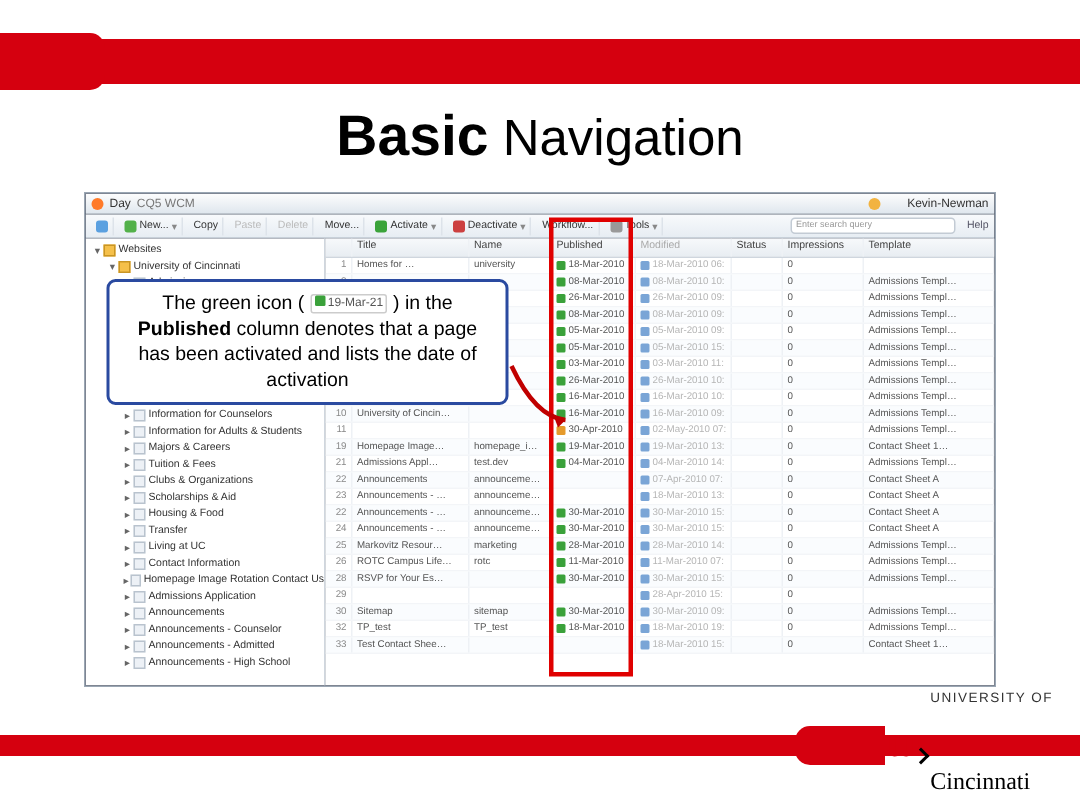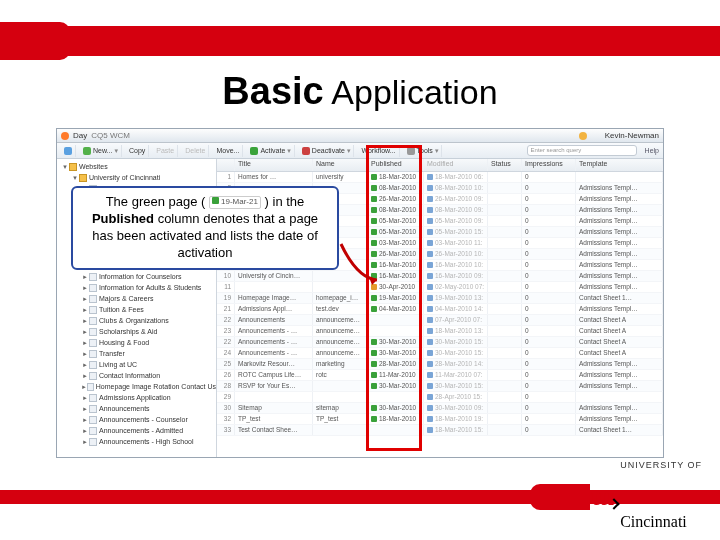--- a/index.html
+++ b/index.html
@@ -201,21 +201,21 @@
   .logo-text .cin { font-size:16px; font-family:"Times New Roman",serif; color:#000;margin-top:44px; }
 </style>
 </head>
 <body>
 
 <div class="red-band top"></div>
 <div class="notch"></div>
 
 <h1 class="title">
   <span class="bold">Basic</span>
-  <span>Application</span>
+  <span>Navigation</span>
 </h1>
 
 <div class="app">
   <div class="app-titlebar">
     <span class="orange-dot"></span>
     <span>Day</span>
     <span style="margin-left:4px;color:#777">CQ5 WCM</span>
     <span class="spacer"></span>
     <span class="mini-ico user"></span>
     <span style="margin-left:18px">Kevin-Newman</span>
@@ -809,21 +809,21 @@
             <div class="col-tpl">Contact Sheet 1…</div>
           </div>
         </div>
     </div>
   </div>
 
   <div class="highlight-col"></div>
 </div>
 
 <div class="callout">
-  <span>The green page (</span>
+  <span>The green icon (</span>
   <span class="inline-pub">
     <span class="green-sq"></span>
     <span>19-Mar-21</span>
   </span>
   <span>) in the</span><br>
   <b>Published</b><span> column denotes that a page has been activated and lists the date of activation</span>
 </div>
 
 <svg class="callout-arrow" width="50" height="50">
   <path d="M4 4 Q 20 38 40 40" stroke="#c00000" stroke-width="3" fill="none"></path>

